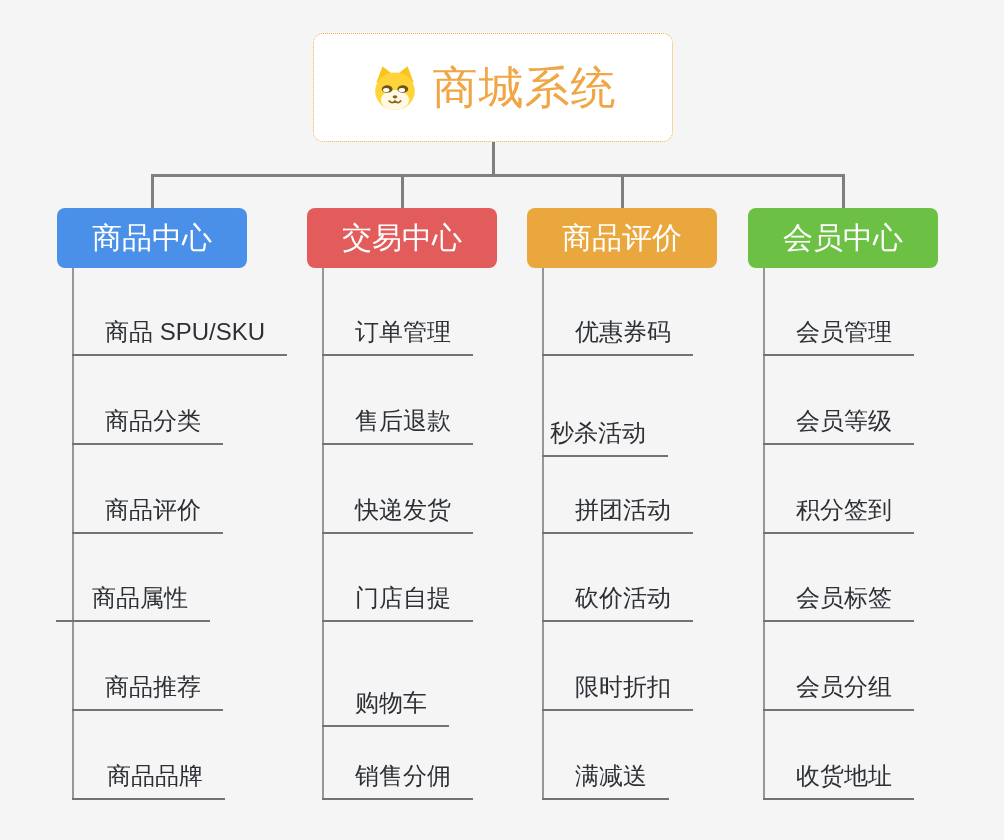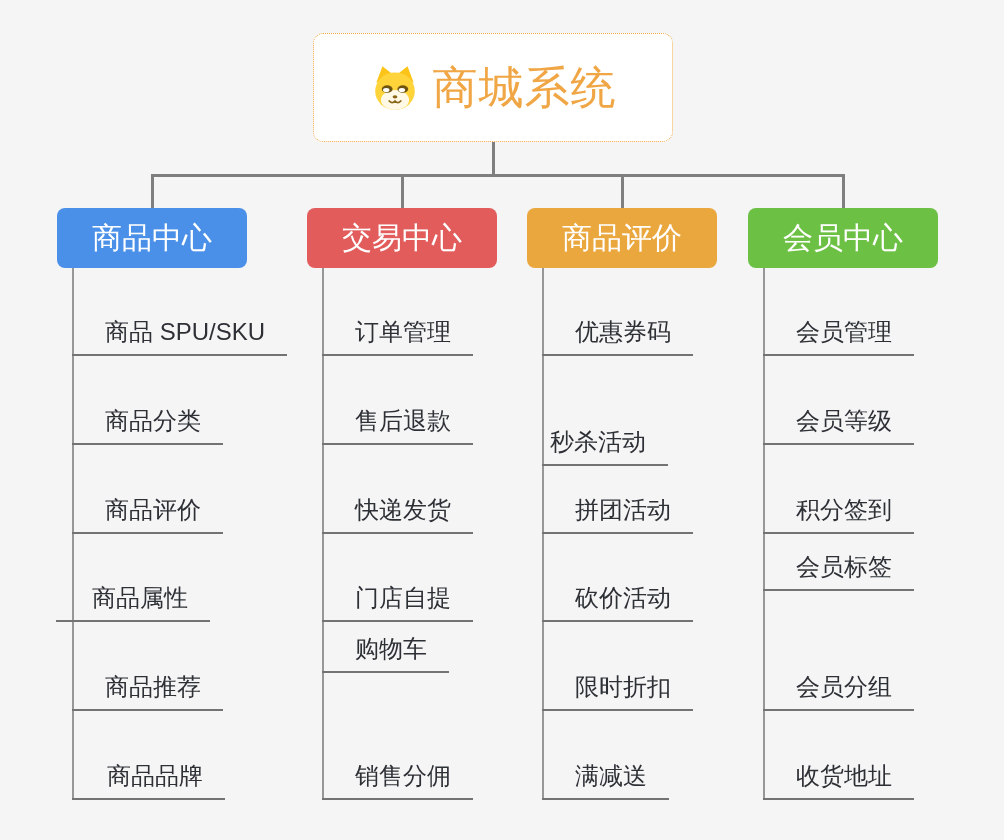--- a/index.html
+++ b/index.html
@@ -120,37 +120,37 @@
       <div class="leaf-item" style="left: 72px; top: 670px;">商品推荐</div>
       <div class="leaf-item" style="left: 72px; top: 759px; padding-left: 35px;">商品品牌</div>
       <div class="branch-node" style="left: 307px; background: rgb(226, 92, 92);">
         <span class="branch-label">交易中心</span>
       </div>
       <div class="leaf-line" style="left: 322px; top: 268px; width: 2px; height: 530px;"></div>
       <div class="leaf-item" style="left: 322px; top: 315px;">订单管理</div>
       <div class="leaf-item" style="left: 322px; top: 404px;">售后退款</div>
       <div class="leaf-item" style="left: 322px; top: 493px;">快递发货</div>
       <div class="leaf-item" style="left: 322px; top: 581px;">门店自提</div>
-      <div class="leaf-item" style="left: 322px; top: 632px;">购物车</div>
+      <div class="leaf-item" style="left: 322px; top: 686px;">购物车</div>
       <div class="leaf-item" style="left: 322px; top: 759px;">销售分佣</div>
       <div class="branch-node" style="left: 527px; background: rgb(234, 167, 62);">
         <span class="branch-label">商品评价</span>
       </div>
       <div class="leaf-line" style="left: 542px; top: 268px; width: 2px; height: 530px;"></div>
       <div class="leaf-item" style="left: 542px; top: 315px;">优惠券码</div>
-      <div class="leaf-item" style="left: 542px; top: 425px; padding-left: 8px;">秒杀活动</div>
+      <div class="leaf-item" style="left: 542px; top: 416px; padding-left: 8px;">秒杀活动</div>
       <div class="leaf-item" style="left: 542px; top: 493px;">拼团活动</div>
       <div class="leaf-item" style="left: 542px; top: 581px;">砍价活动</div>
       <div class="leaf-item" style="left: 542px; top: 670px;">限时折扣</div>
       <div class="leaf-item" style="left: 542px; top: 759px;">满减送</div>
       <div class="branch-node" style="left: 748px; background: rgb(108, 192, 68);">
         <span class="branch-label">会员中心</span>
       </div>
       <div class="leaf-line" style="left: 763px; top: 268px; width: 2px; height: 530px;"></div>
       <div class="leaf-item" style="left: 763px; top: 315px;">会员管理</div>
       <div class="leaf-item" style="left: 763px; top: 404px;">会员等级</div>
       <div class="leaf-item" style="left: 763px; top: 493px;">积分签到</div>
-      <div class="leaf-item" style="left: 763px; top: 550px;">会员标签</div>
+      <div class="leaf-item" style="left: 763px; top: 581px;">会员标签</div>
       <div class="leaf-item" style="left: 763px; top: 670px;">会员分组</div>
       <div class="leaf-item" style="left: 763px; top: 759px;">收货地址</div>
     </div>
 
 </div>
 
 </body></html>

